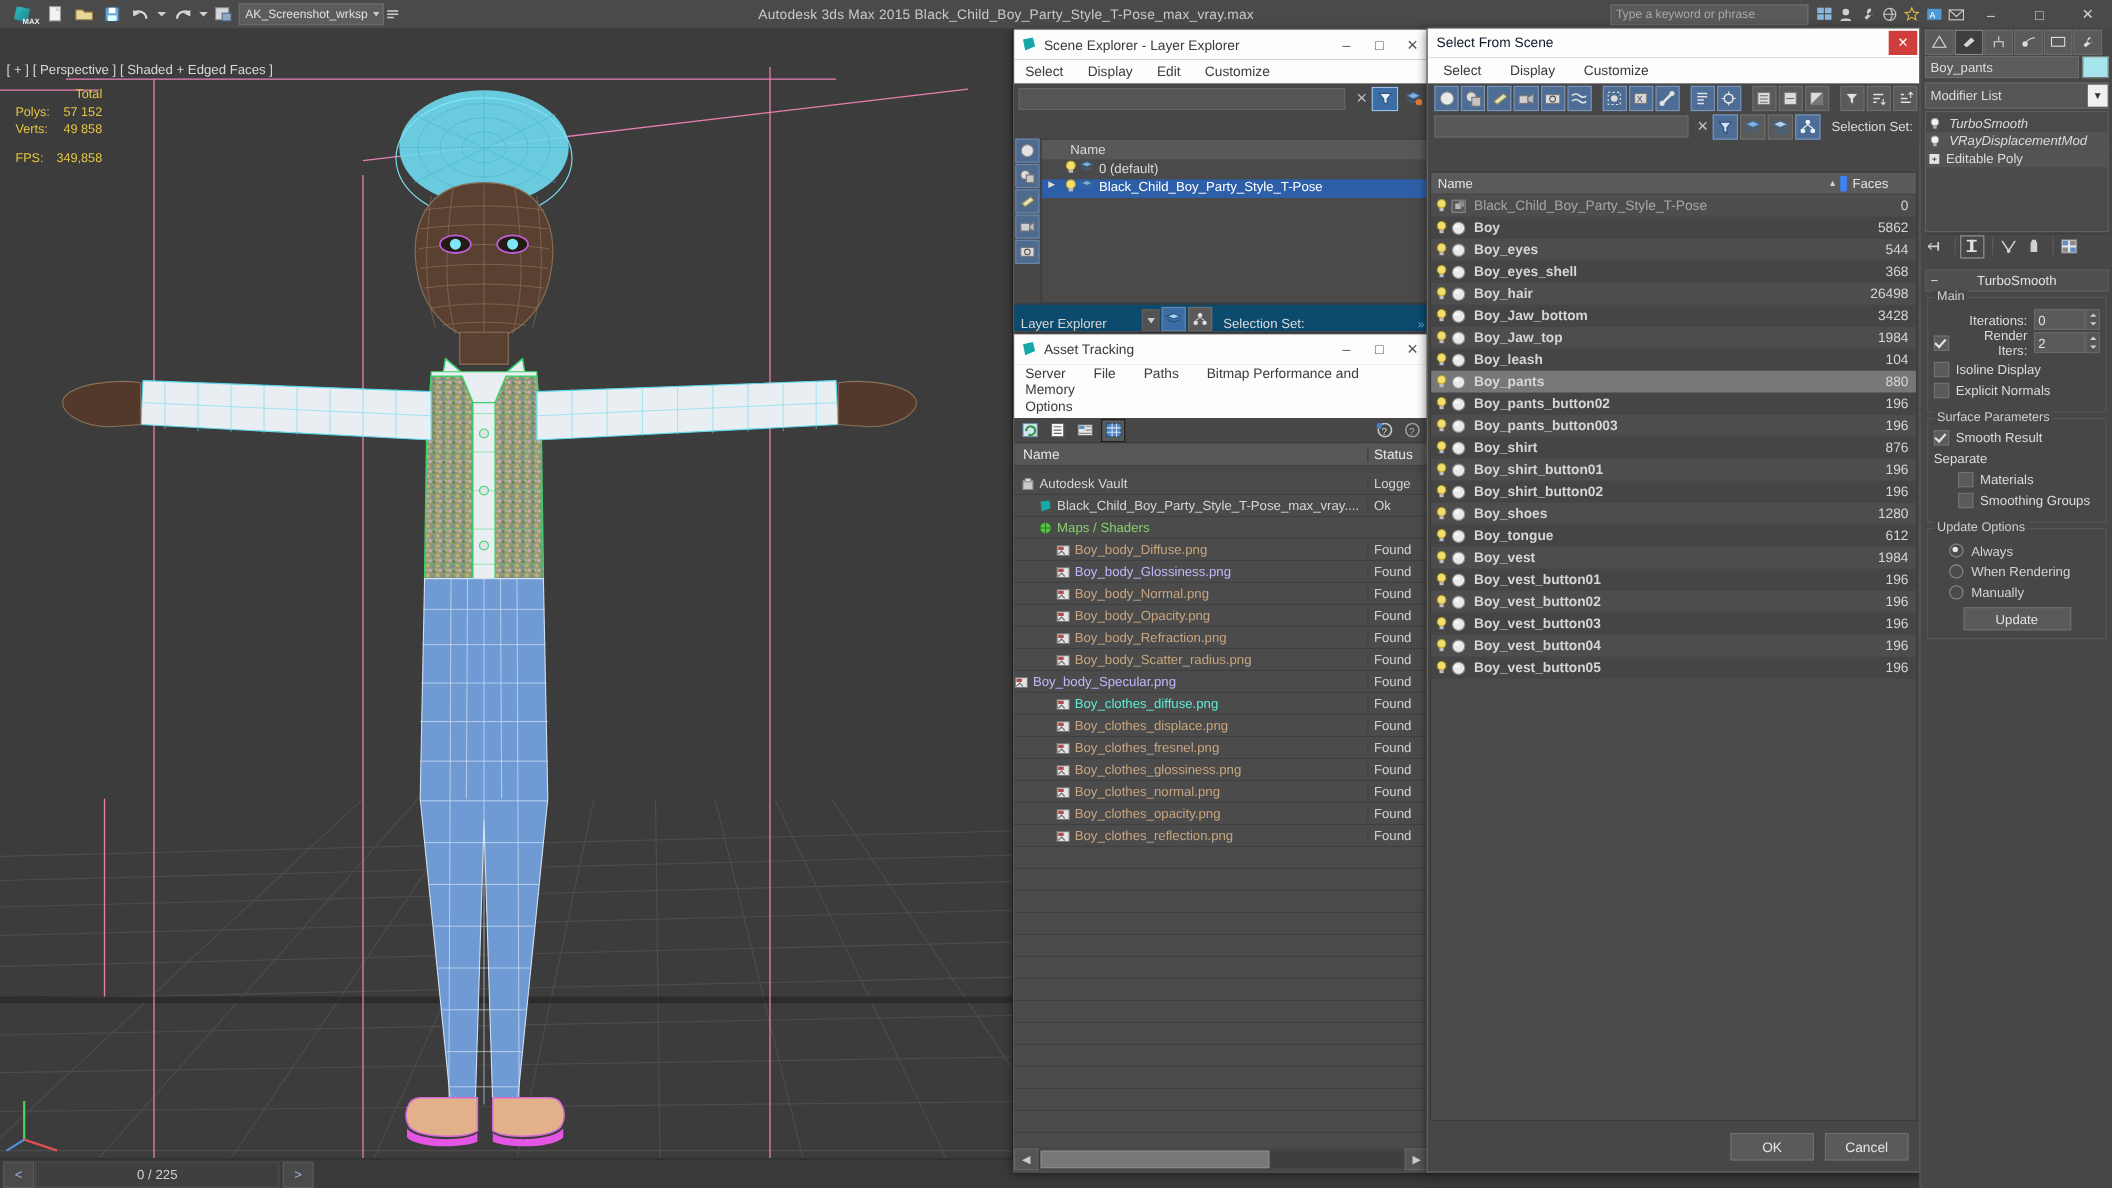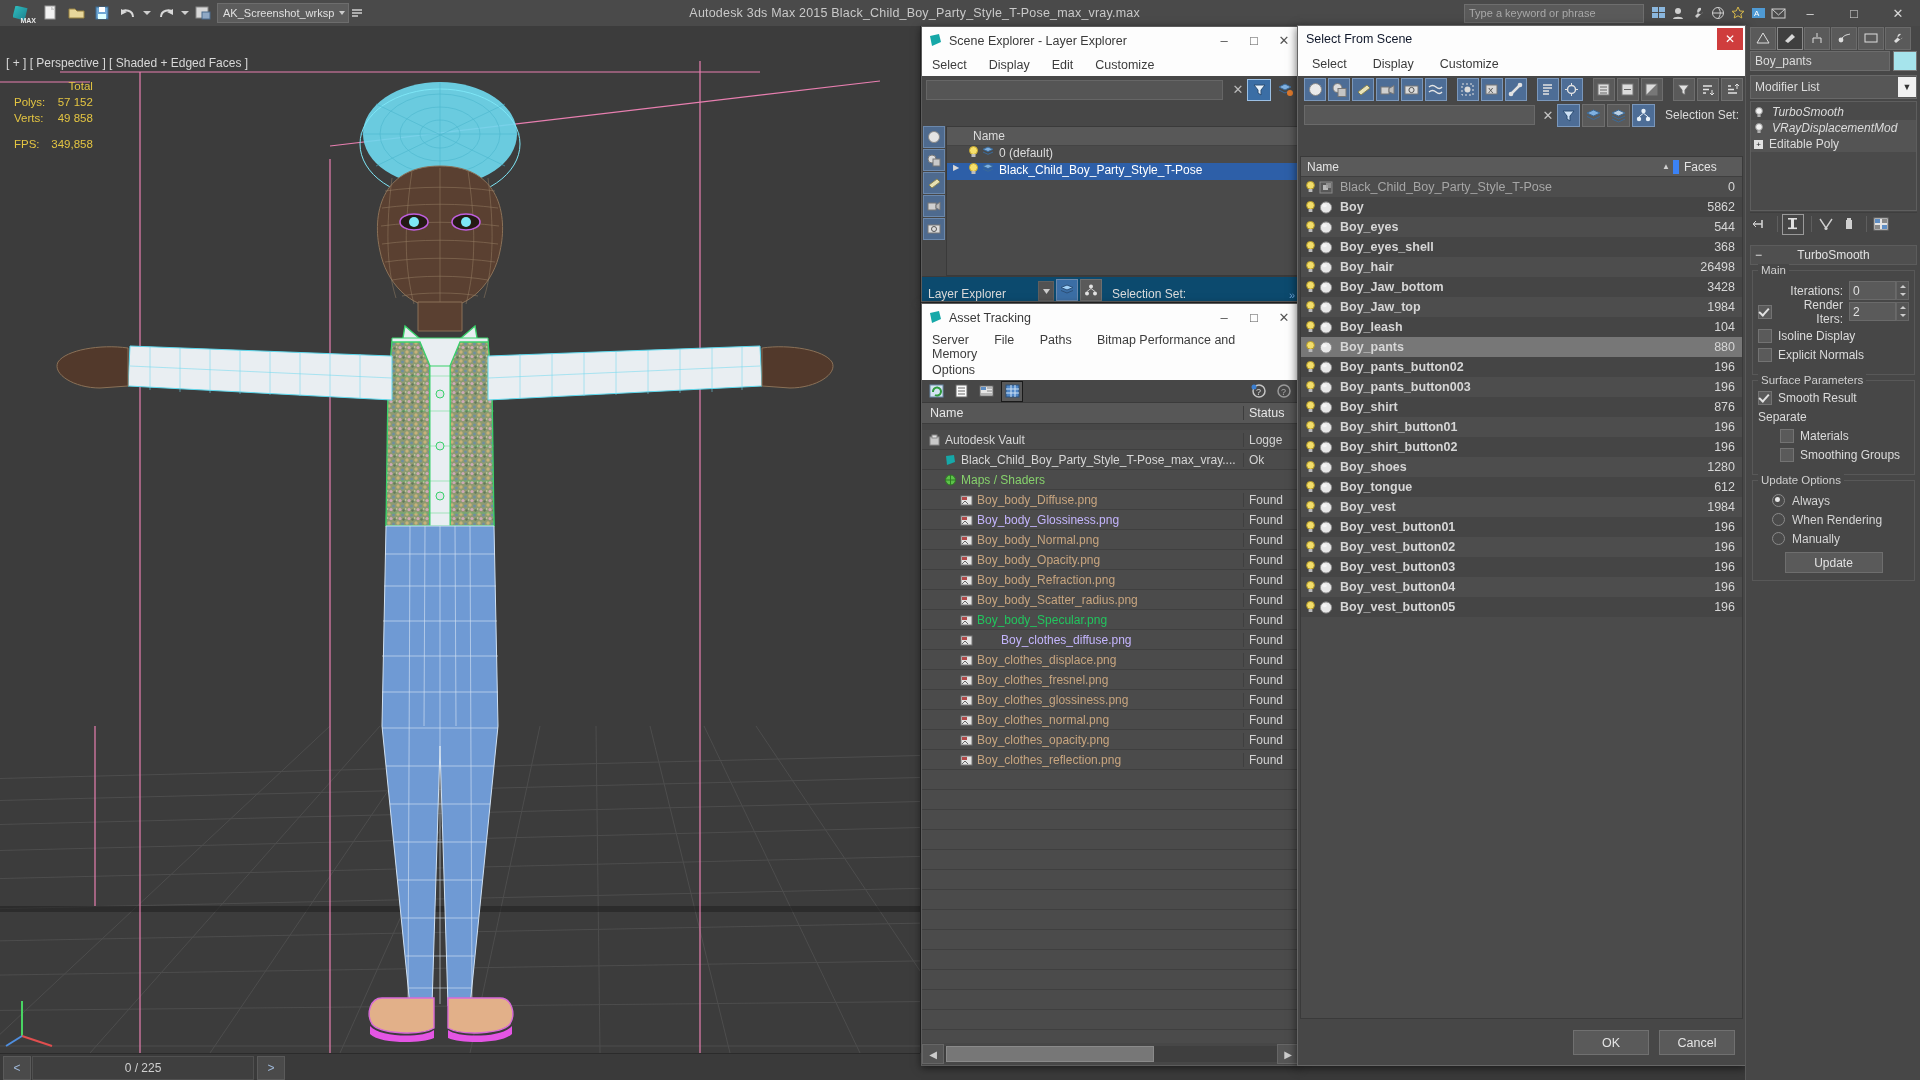--- a/index.html
+++ b/index.html
@@ -737,32 +737,32 @@
           <svg class="ficon" viewBox="0 0 13 12">
             <rect x="1" y="2" width="11" height="9" fill="#e4e4e4" stroke="#777"></rect>
             <rect x="2" y="3" width="5" height="3" fill="#b14a4a"></rect>
             <path d="M2 10 L5 7 L8 10" fill="none" stroke="#666"></path>
           </svg>
           <span>Boy_body_Scatter_radius.png</span>
         </div>
         <div class="s">Found</div>
       </div>
       <div class="at-row maprow">
-        <div class="n" style="padding-left: 38px; color: #22c55e;">
+        <div class="n" style="color: #c4b5fd;">
           <svg class="ficon" viewBox="0 0 13 12">
             <rect x="1" y="2" width="11" height="9" fill="#e4e4e4" stroke="#777"></rect>
             <rect x="2" y="3" width="5" height="3" fill="#b14a4a"></rect>
             <path d="M2 10 L5 7 L8 10" fill="none" stroke="#666"></path>
           </svg>
           <span>Boy_body_Specular.png</span>
         </div>
         <div class="s">Found</div>
       </div>
       <div class="at-row maprow">
-        <div class="n" style="padding-left: 38px; color: #c4b5fd; gap: 24px;">
+        <div class="n" style="padding-left: 38px; color: #5eead4;">
           <svg class="ficon" viewBox="0 0 13 12">
             <rect x="1" y="2" width="11" height="9" fill="#e4e4e4" stroke="#777"></rect>
             <rect x="2" y="3" width="5" height="3" fill="#b14a4a"></rect>
             <path d="M2 10 L5 7 L8 10" fill="none" stroke="#666"></path>
           </svg>
           <span>Boy_clothes_diffuse.png</span>
         </div>
         <div class="s">Found</div>
       </div>
       <div class="at-row maprow">

